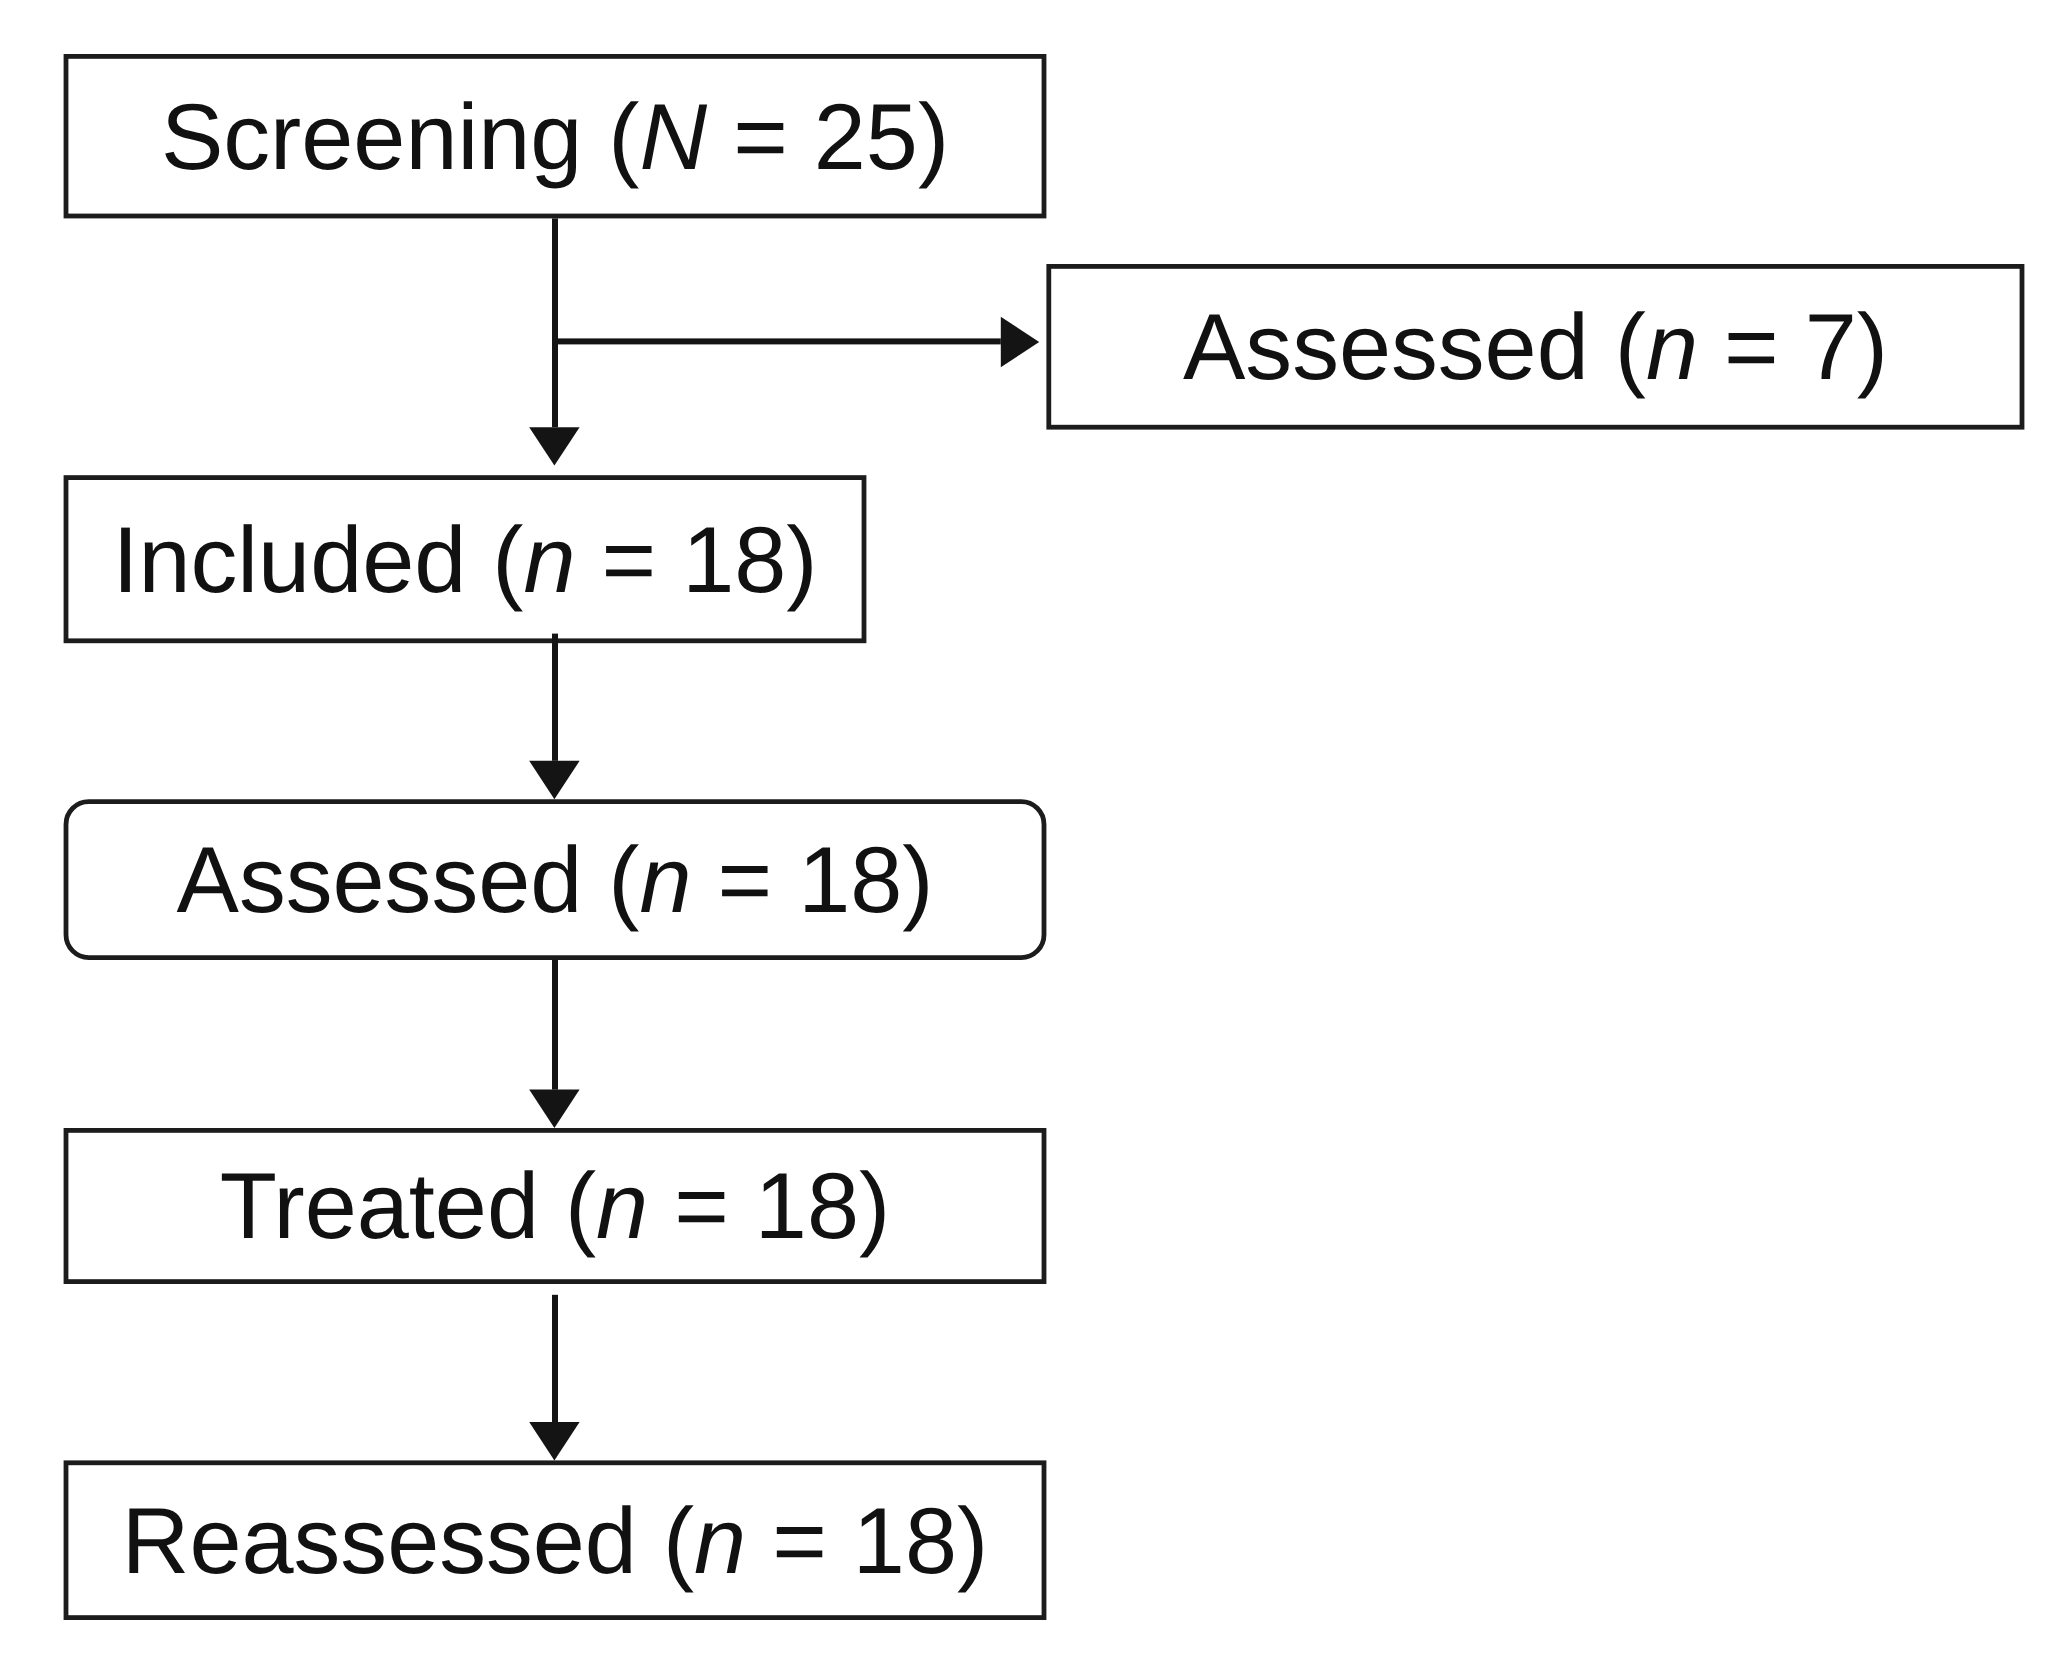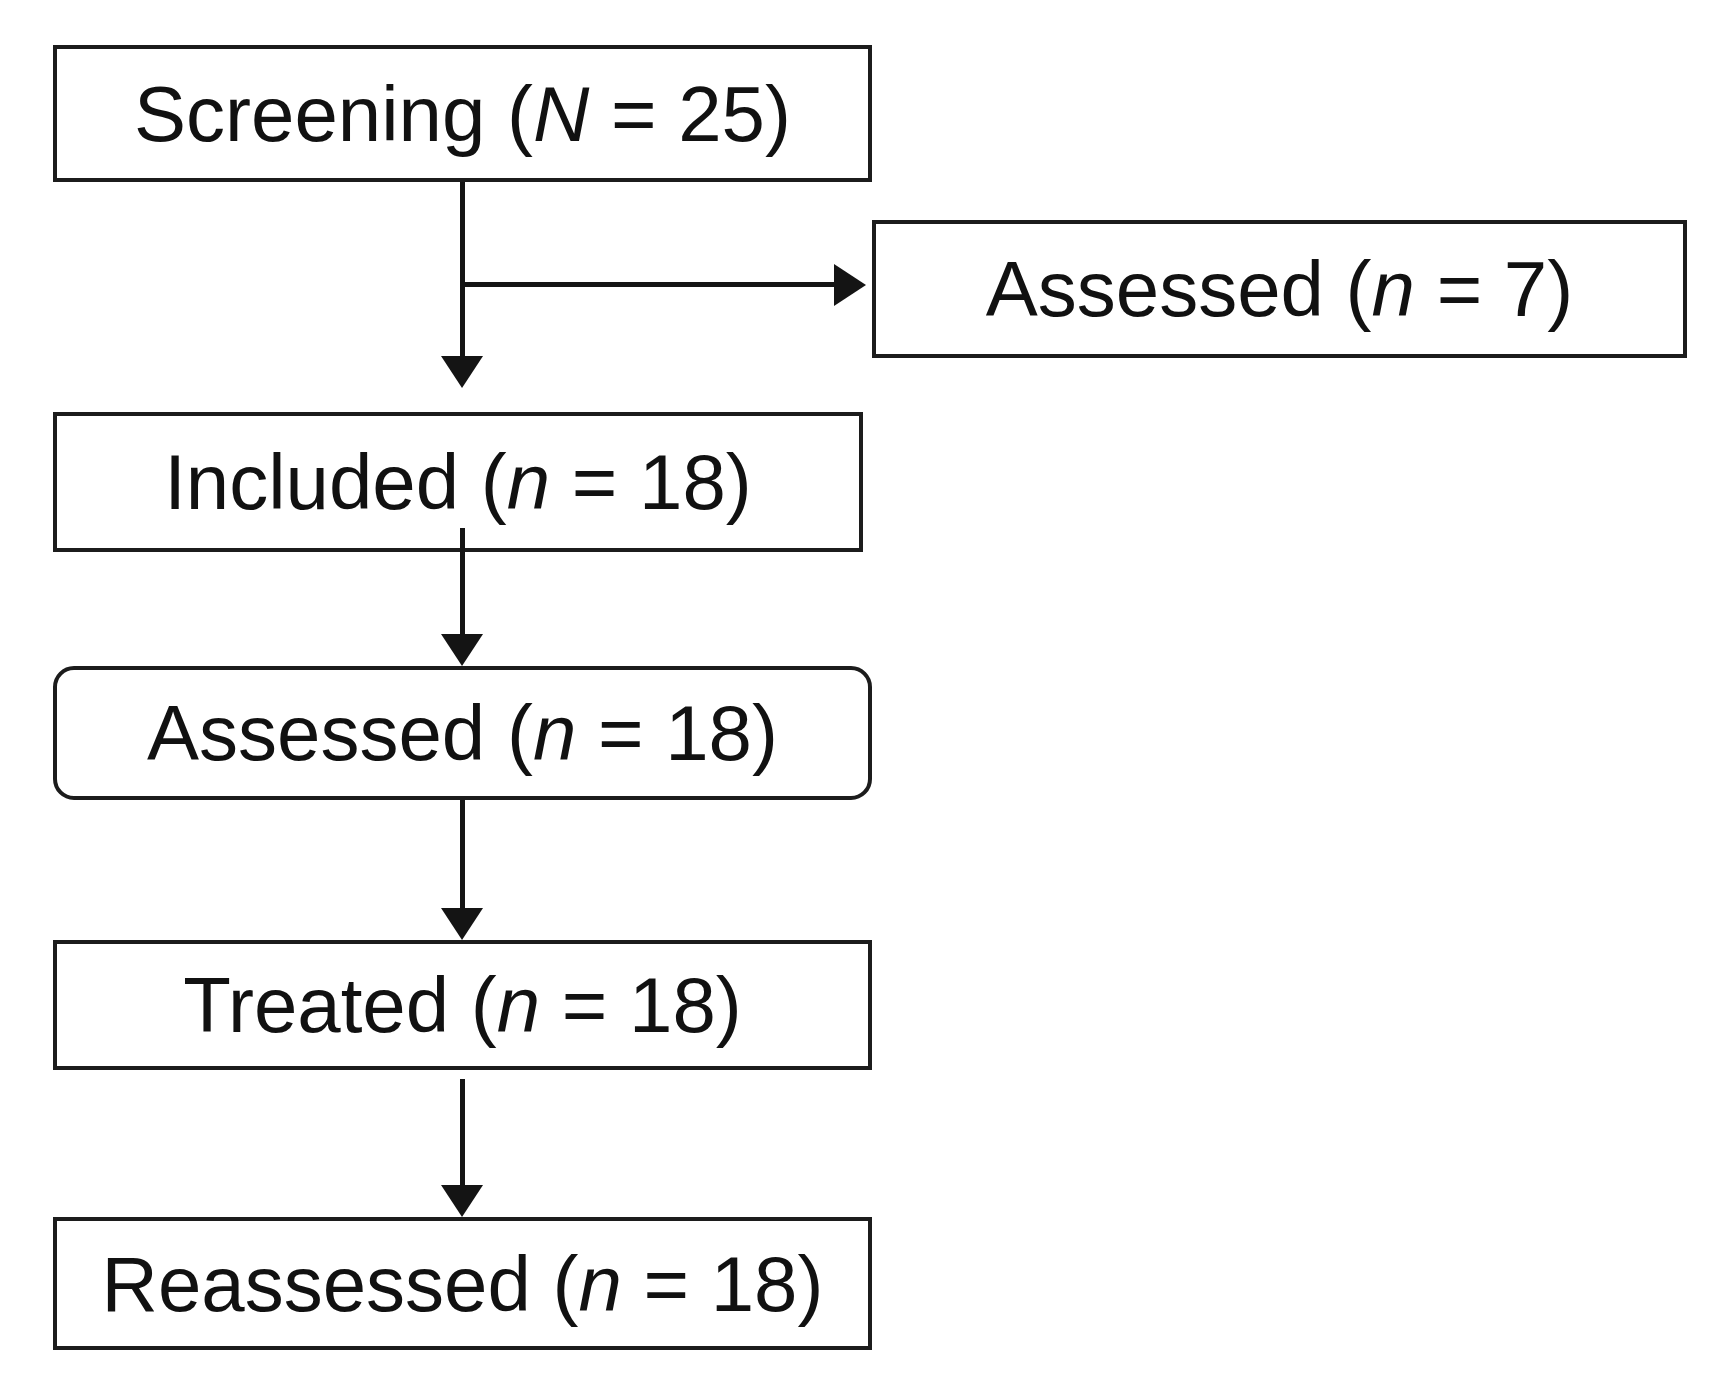--- a/index.html
+++ b/index.html
@@ -27,21 +27,21 @@
     font-size: 78px;
     line-height: 1;
     color: var(--text, #111111);
     white-space: pre;
   }
 
   .var { font-style: italic; }
 
   #box-screening  { left: 53px;  top: 45px;   width: 819px; height: 137px; }
   #box-excluded   { left: 872px; top: 220px;  width: 815px; height: 138px; }
-  #box-included   { left: 53px;  top: 412px;  width: 810px; height: 140px; }
+  #box-included   { left: 53px;  top: 396px;  width: 669px; height: 140px; }
   #box-assessed   { left: 53px;  top: 666px;  width: 819px; height: 134px; border-radius: 21px; }
   #box-treated    { left: 53px;  top: 940px;  width: 819px; height: 130px; }
   #box-reassessed { left: 53px;  top: 1217px; width: 819px; height: 133px; }
 
   .vline {
     position: absolute;
     left: 460px;
     width: 5px;
     background: var(--arrow, #141414);
   }

